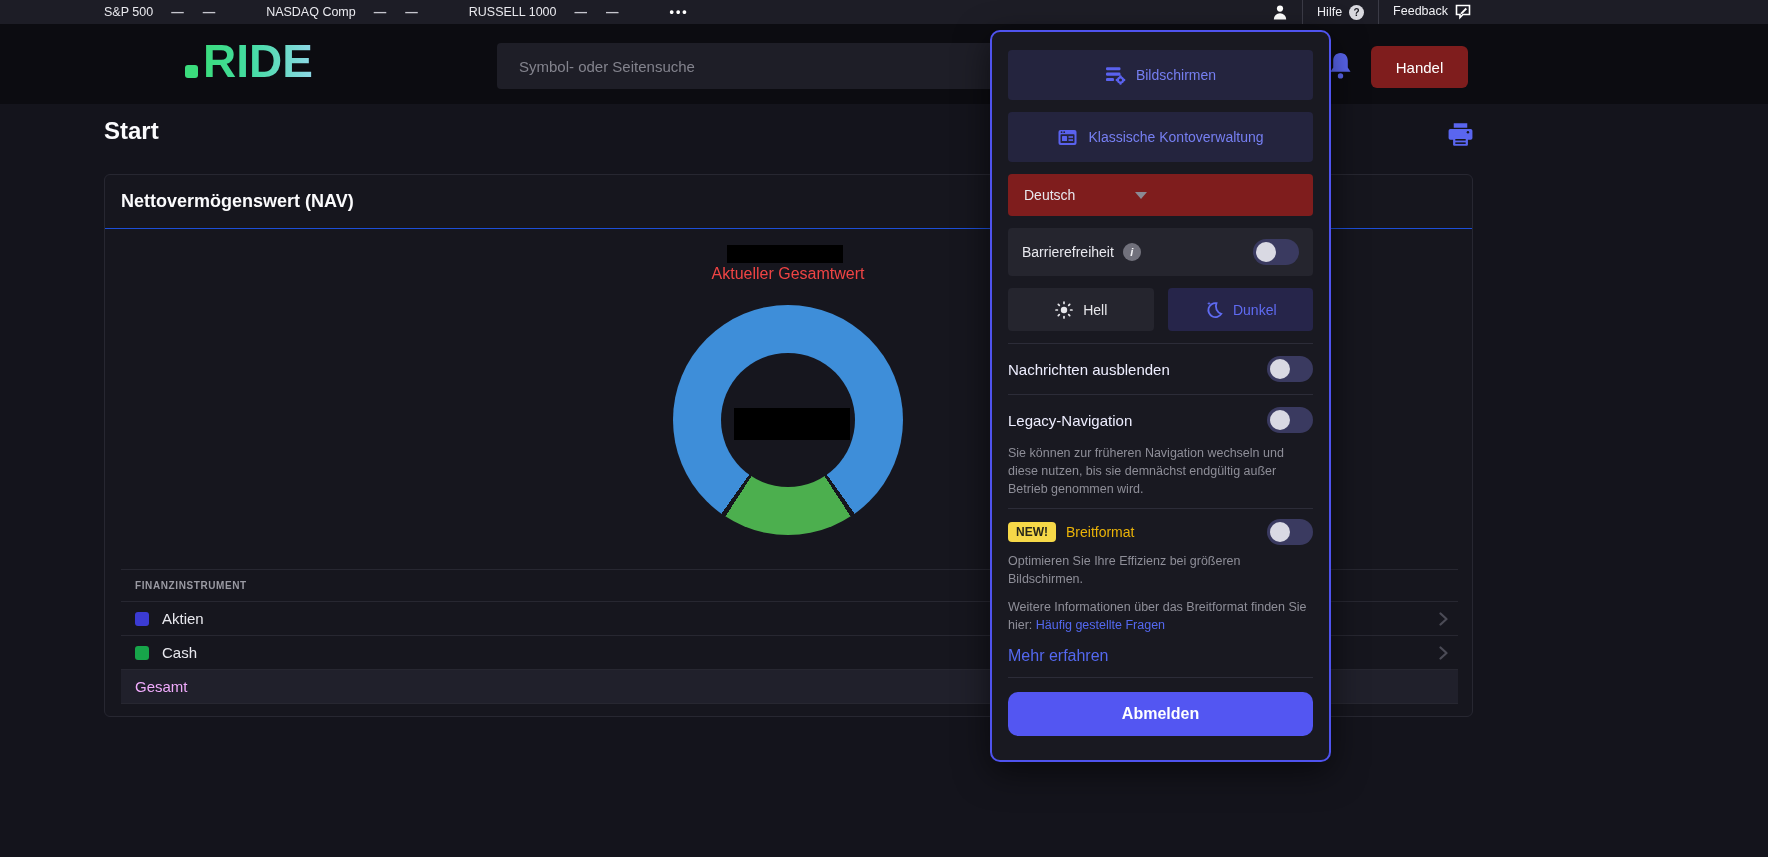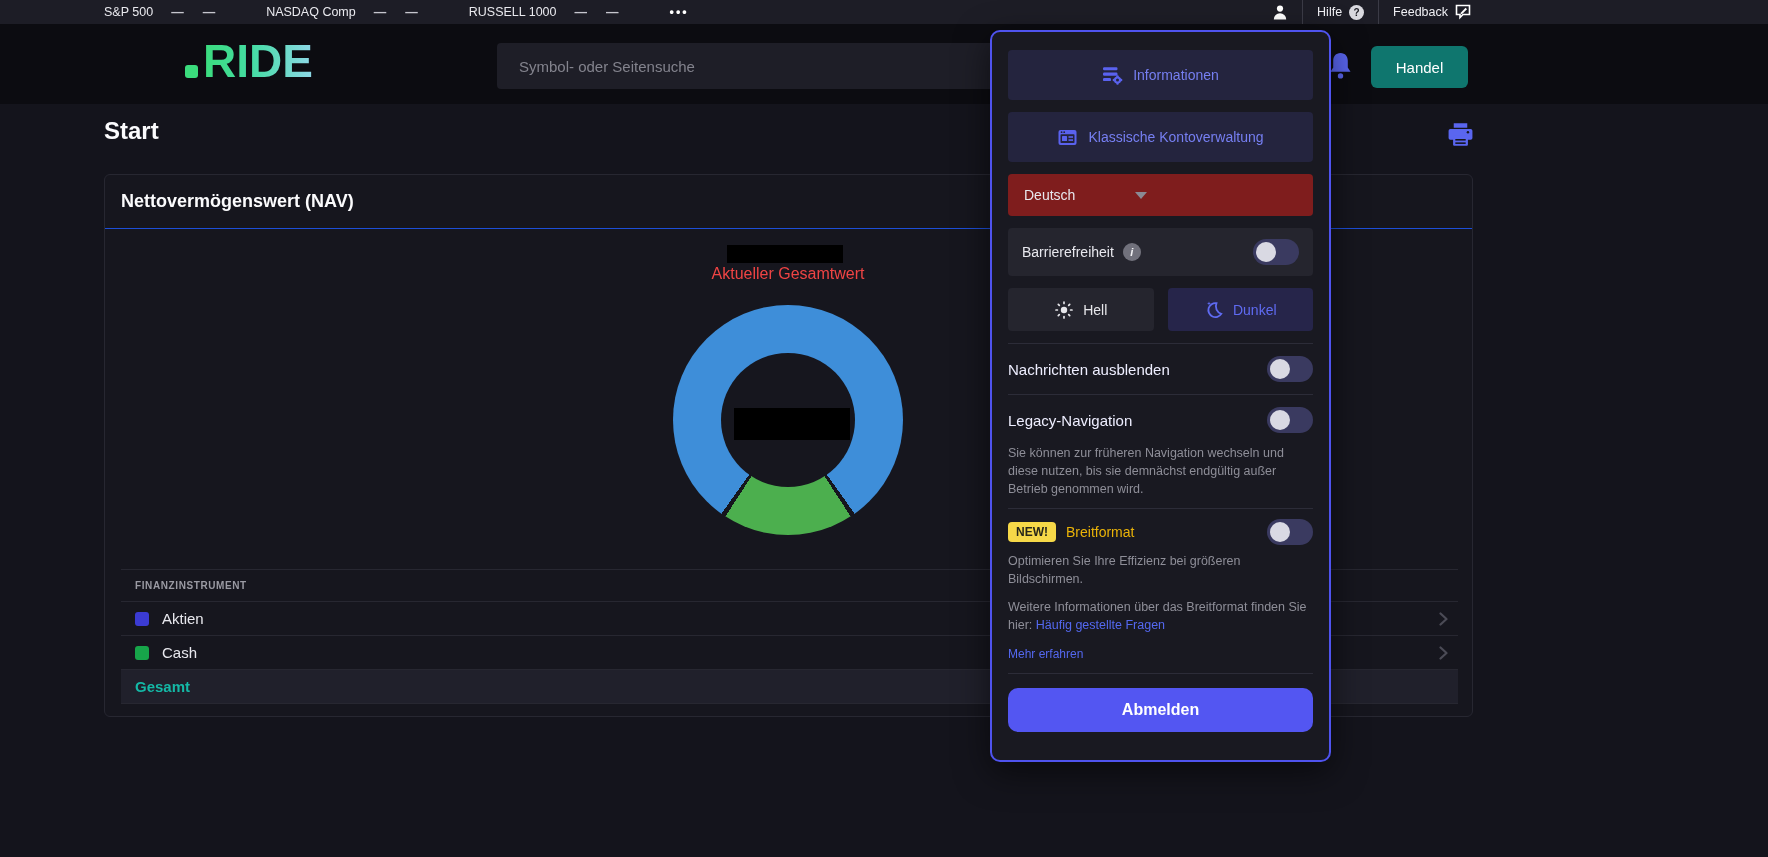--- a/index.html
+++ b/index.html
@@ -12,37 +12,37 @@
   
   .ticker { position:absolute; top:0; left:0; width:100%; height:24px; background:#1d1d26;
             display:flex; align-items:center; font-size:12.5px; z-index:5; }
   .ticker-left { display:flex; align-items:center; margin-left:104px;justify-content:flex-end; }
   .t-group { display:flex; align-items:center; margin-right:50px; cursor:pointer; }
   .t-name { color:#e9e9ee; }
   .t-dash { color:#c6c6ce; margin-left:18px; font-weight:bold; letter-spacing:1px; }
   .t-more { color:#ffffff; font-weight:bold; letter-spacing:2px; cursor:pointer; }
   .ticker-right { margin-left:auto; margin-right:296px; display:flex; align-items:center; height:100%; }
   .t-divider { width:1px; height:24px; background:#3b3b46; margin:0 14px; }
-  .t-link { display:flex; align-items:center; gap:7px; color:#f0f0f4; cursor:pointer; }
+  .t-link { display:flex; gap:7px; color:#f0f0f4; cursor:pointer; }
   .q-badge { width:15px; height:15px; border-radius:50%; background:#d9d9df; color:#1b1b22;
              font-size:10px; font-weight:bold; display:flex; align-items:center; justify-content:center; }
   
   .header { position:absolute; top:24px; left:0; width:100%; height:80px; background:#0c0c11; }
   .logo { position:absolute; left:185px; top:16px; display:flex; align-items:flex-end; cursor:pointer; }
   .logo-dot { width:13px; height:13px; border-radius:3px; background:#3bdc7d; margin-right:5px; margin-bottom:6px; }
   .logo-text { font-size:46px; font-weight:800; line-height:0.95; letter-spacing:0px;
                background:linear-gradient(90deg,#3bdc7d 0%,#45dca4 45%,#8fd8e8 100%);
                -webkit-background-clip:text; background-clip:text; color:transparent; }
   .search { position:absolute; left:497px; top:19px; width:497px; height:46px;
             background:#1e1e27; border:none; border-radius:4px; padding:9px 22px;
             font-size:15px; color:#e8e8ee; font-family:"Liberation Sans",sans-serif; }
   .search::placeholder { color:#83838d; }
   .bell { position:absolute; left:1328px; top:27px; width:25px; height:30px; color:#5a66f0; cursor:pointer; }
   .trade-btn { position:absolute; left:1371px; top:22px; width:97px; height:42px;
-               background:#0f766e; border:none; border-radius:6px; color:#fff; font-size:15px;
+               background:#7f1d1d; border:none; border-radius:6px; color:#fff; font-size:15px;
                font-family:"Liberation Sans",sans-serif; cursor:pointer; }
   
   .page-title { position:absolute; left:104px; top:117px; font-size:24px; font-weight:bold; color:#fbfbfd; }
   .print-btn { position:absolute; left:1447px; top:121px; width:27px; height:27px; color:#5a66f0; cursor:pointer; }
   .card { position:absolute; left:104px; top:174px; width:1369px; height:543px;
           background:#16161e; border:1px solid #272731; border-radius:6px; }
   .card-head { height:54px; border-bottom:1px solid #1d4ed8; display:flex; align-items:center;
                padding:0 16px; font-size:18px; font-weight:bold; color:#fbfbfd; }
   .redact { position:absolute; background:#000; }
   .redact-top { left:622px; top:70px; width:116px; height:18px; }
@@ -50,21 +50,21 @@
                  font-size:16px; color:#ef4444; }
   .donut { position:absolute; left:568px; top:130px; width:230px; height:230px; border-radius:50%; }
   .donut-hole { position:absolute; left:48px; top:48px; width:134px; height:134px; border-radius:50%;
                 background:#16161e; }
   .redact-center { left:629px; top:233px; width:116px; height:32px; }
   .nav-table { position:absolute; left:16px; top:394px; width:1337px; border-top:1px solid #272731;
                font-size:15px; }
   .tr { height:34px; display:flex; align-items:center; padding:0 14px; border-bottom:1px solid #272731;
         position:relative; }
   .tr.th { height:32px; font-size:10px; font-weight:bold; letter-spacing:0.6px; color:#9a9aa3; }
-  .tr.total { background:#20202b; color:#14b8a6;font-weight:bold; }
+  .tr.total { background:#20202b; color:#f0abfc; }
   .sq { width:14px; height:14px; border-radius:3px; margin-right:13px; }
   .chev { position:absolute; right:10px; top:10px; width:9px; height:14px; color:#4b4b56; }
   
   .panel { position:absolute; left:990px; top:30px; width:341px; height:732px; z-index:50;
            background:#191921; border:2px solid #4f53ee; border-radius:10px;
            box-shadow:0 10px 34px rgba(0,0,0,.55); padding:18px 16px 16px; font-size:14px; }
   .p-btn { width:100%; height:50px; background:#24243e; border:none; border-radius:4px;
            display:flex; align-items:center; justify-content:center; gap:10px;
            color:#767ff2; font-size:14px; font-family:"Liberation Sans",sans-serif;
            cursor:pointer; margin-bottom:12px; }
@@ -90,21 +90,21 @@
   .theme-dark { background:#26254a; color:#5f6bf2; }
   .p-divider { height:1px; background:#2c2c38; margin-top:12px; }
   .p-toggle-row { display:flex; align-items:center; justify-content:space-between;
                   padding:12px 0; font-size:15px; color:#eef; }
   .p-desc { font-size:12.5px; line-height:1.42; color:#8e8e98; margin-bottom:10px; }
   .new-badge { display:inline-block; background:#f6d848; color:#26261a; font-size:12px;
                font-weight:bold; padding:3px 8px; border-radius:4px; margin-right:10px; }
   .wide-label { font-size:14px; color:#eab308; }
   .wide-row { padding:10px 0 8px; }
   .p-link { color:#5468f0; cursor:pointer; }
-  .link-line { display:block; font-size:12px; margin:13px 0 12px; }
+  .link-line { display:block; font-size:16px; margin:13px 0 12px; }
   .logout-btn { width:100%; height:44px; background:#5356f2; border:none; border-radius:10px;
                 color:#fff; font-size:16px; font-family:"Liberation Sans",sans-serif;
                 cursor:pointer; margin-top:14px;font-weight:bold; }
   svg { display:block; }
 </style>
 </head>
 <body>
 
 <div class="ticker">
   <div class="ticker-left">
@@ -223,21 +223,21 @@
         <rect x="1" y="7.6" width="14.5" height="3.1" rx="1.2"></rect>
         <rect x="1" y="13" width="8" height="3.1" rx="1.2"></rect>
         <g>
           <rect x="14.3" y="10.2" width="2.4" height="9.6" rx="1" transform="rotate(0 15.5 15)"></rect>
           <rect x="10.7" y="13.8" width="9.6" height="2.4" rx="1"></rect>
           <circle cx="15.5" cy="15" r="3.6"></circle>
           <circle cx="15.5" cy="15" r="1.5" fill="#24243e"></circle>
         </g>
       </svg>
     </span>
-    <span>Informationen</span>
+    <span>Bildschirmen</span>
   </button>
 
   <button class="p-btn">
     <span>
       <svg width="21" height="21" viewBox="0 0 21 21">
         <rect x="1.5" y="3" width="18" height="15" rx="2" fill="#5a62ef"></rect>
         <rect x="3.5" y="7.2" width="14" height="8.8" rx="0.8" fill="#24243e"></rect>
         <circle cx="4.6" cy="5.2" r="0.9" fill="#24243e"></circle>
         <circle cx="7.2" cy="5.2" r="0.9" fill="#24243e"></circle>
         <rect x="5" y="9" width="5" height="5" rx="0.6" fill="#5a62ef"></rect>

